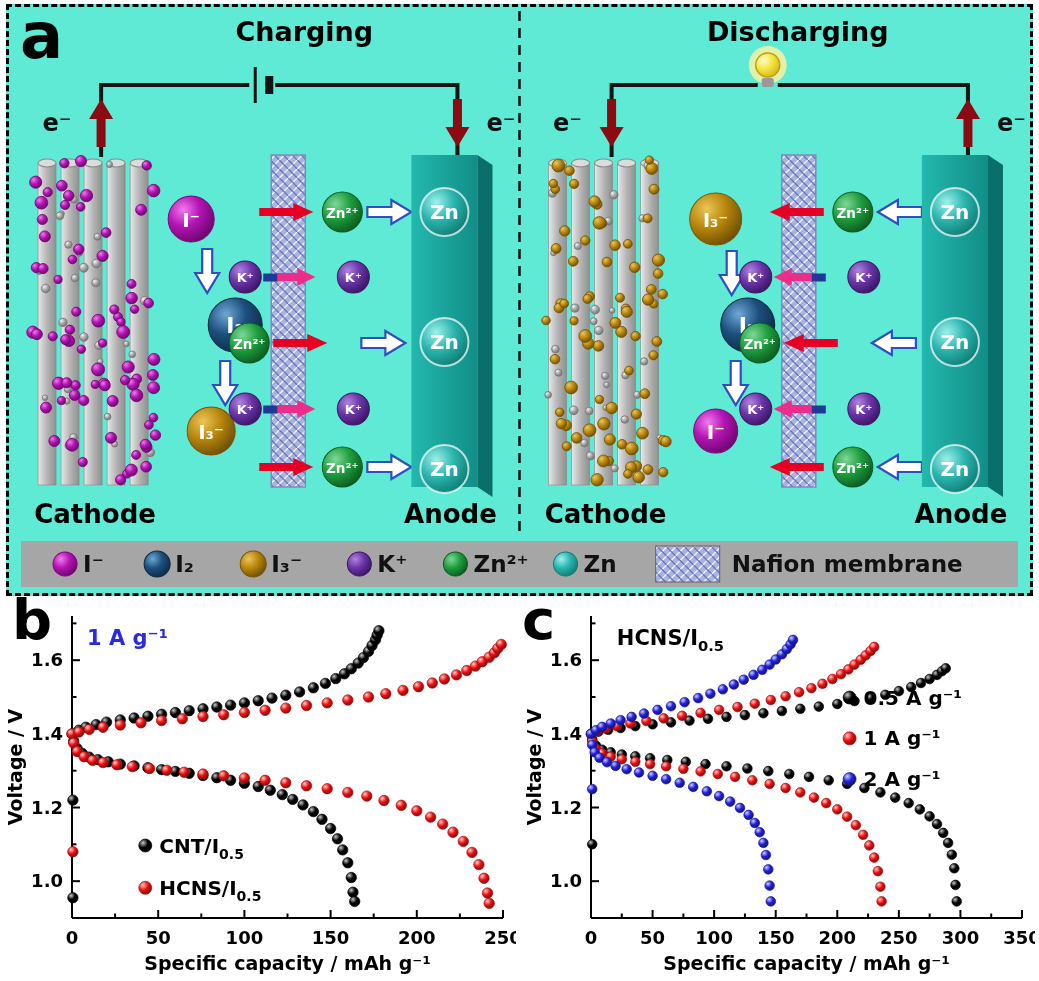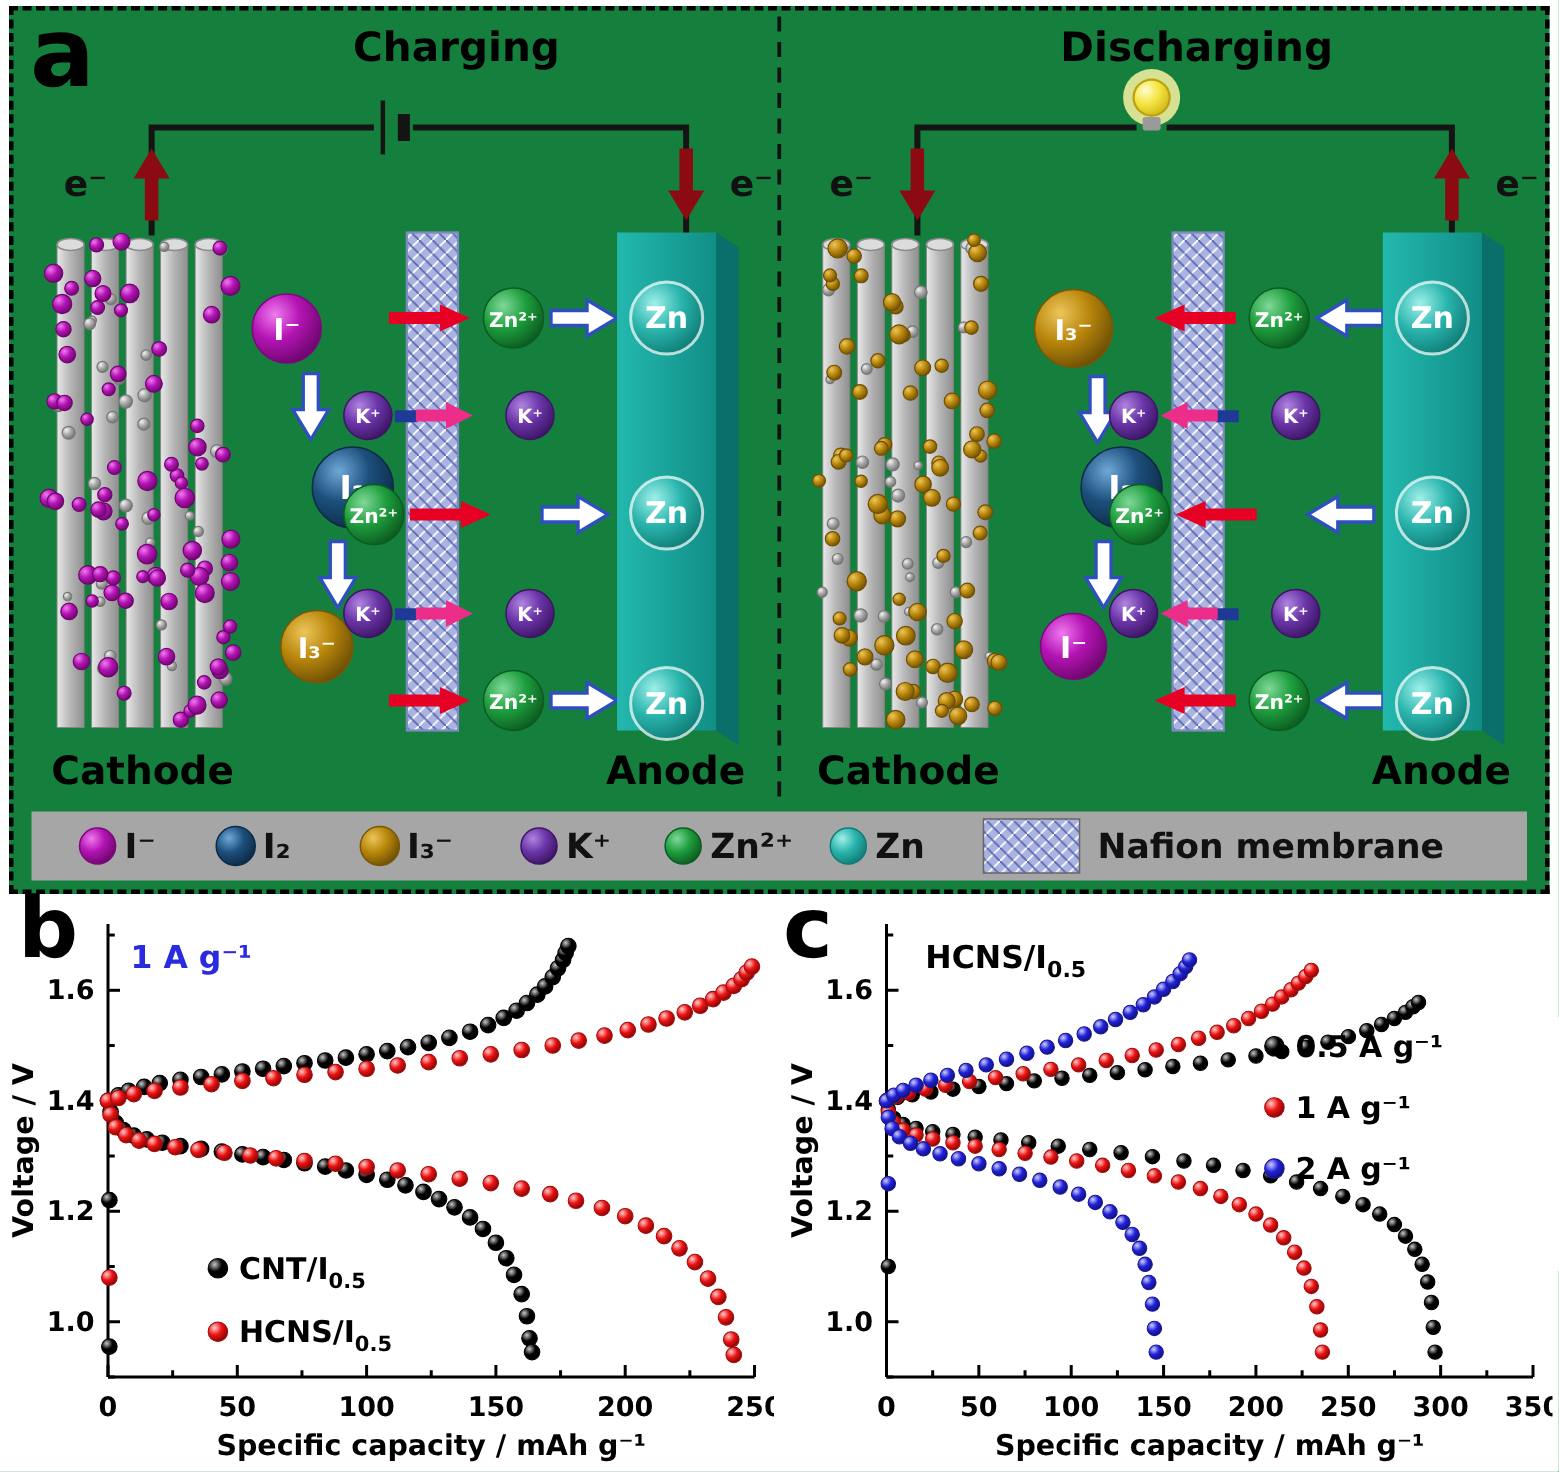--- a/index.html
+++ b/index.html
@@ -1,17 +1,17 @@
 <!DOCTYPE html>
 <html><head>
 <meta charset="utf-8">
 <style>
   html,body{margin:0;padding:0;background:#fff;}
   .page{position:relative;width:1039px;height:981px;background:#fff;font-family:"DejaVu Sans",sans-serif;overflow:hidden;}
-  .panel-a{position:absolute;left:6px;top:4px;width:1027px;height:592px;border:3px dashed #000;box-sizing:border-box;background:#15803d;}
+  .panel-a{position:absolute;left:6px;top:4px;width:1027px;height:592px;border:3px dashed #000;box-sizing:border-box;background:#5eead4;}
   .panel-a svg{width:100%;height:100%;display:block;}
   .letter{position:absolute;font-weight:bold;color:#000;line-height:1;z-index:5;}
   .letter-a{left:20px;top:4px;font-size:64px;}
   .letter-b{left:12px;top:592px;font-size:56px;}
   .letter-c{left:522px;top:592px;font-size:56px;}
   .chart{position:absolute;top:602px;width:512px;height:378px;}
   #chart-b{left:4px;}
   #chart-c{left:523px;}
   svg text{font-family:"DejaVu Sans",sans-serif;}
   .wire{fill:none;stroke:#141414;stroke-width:4;}

